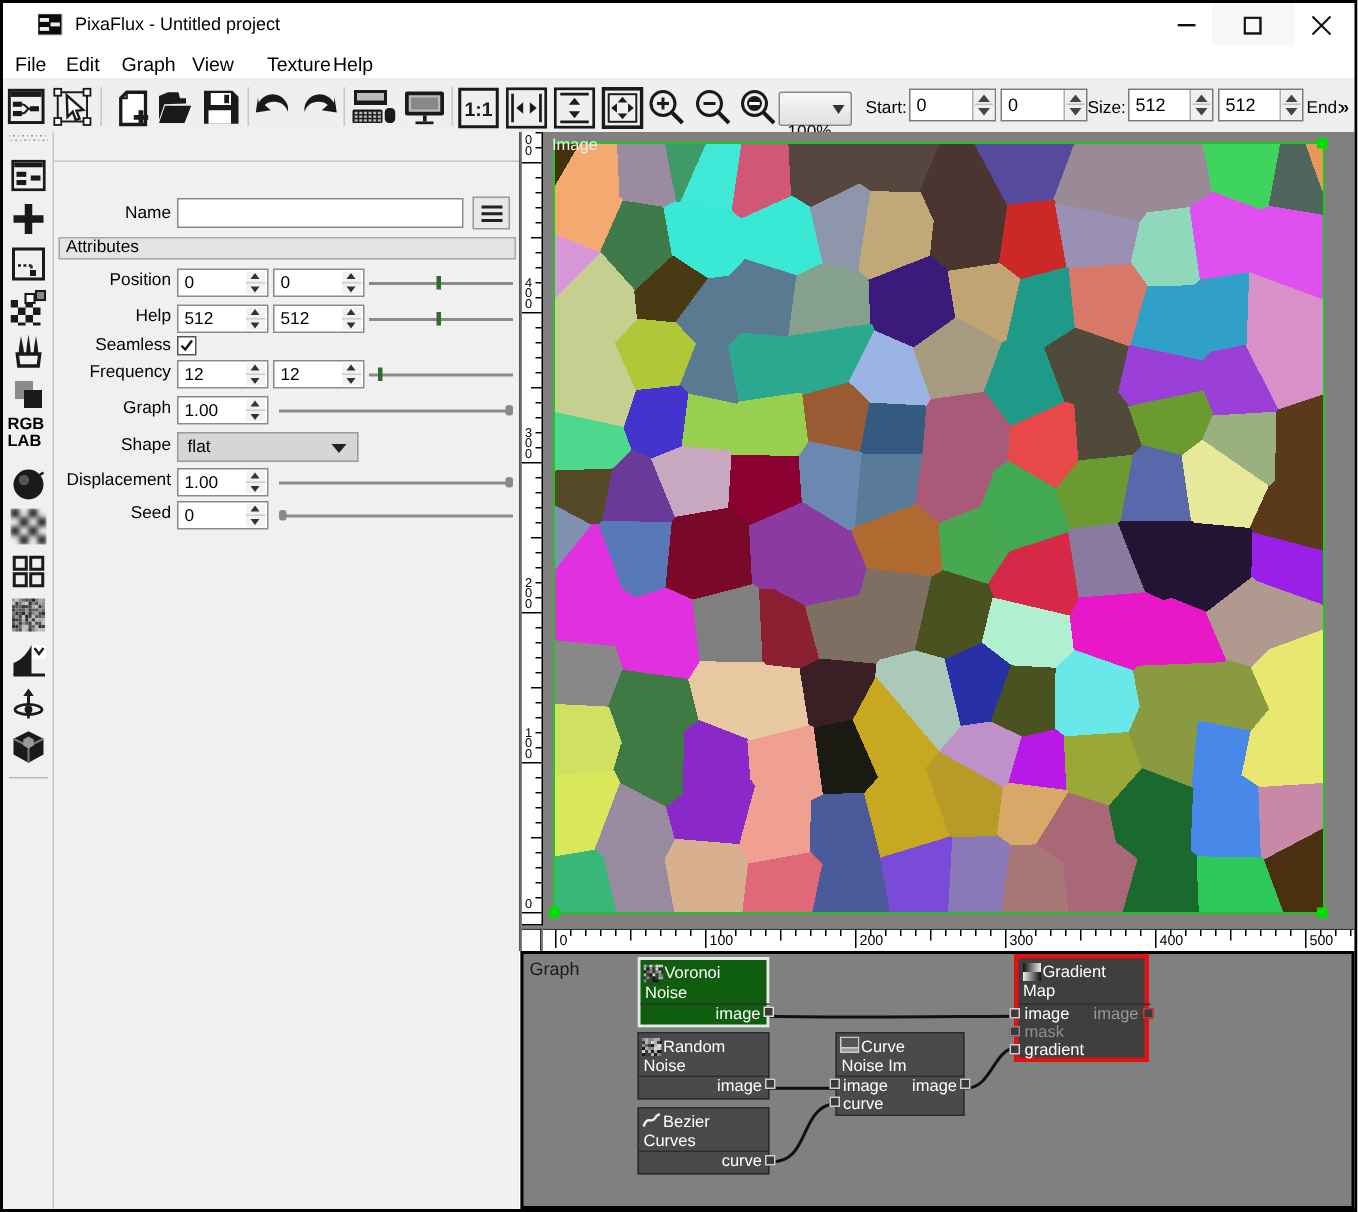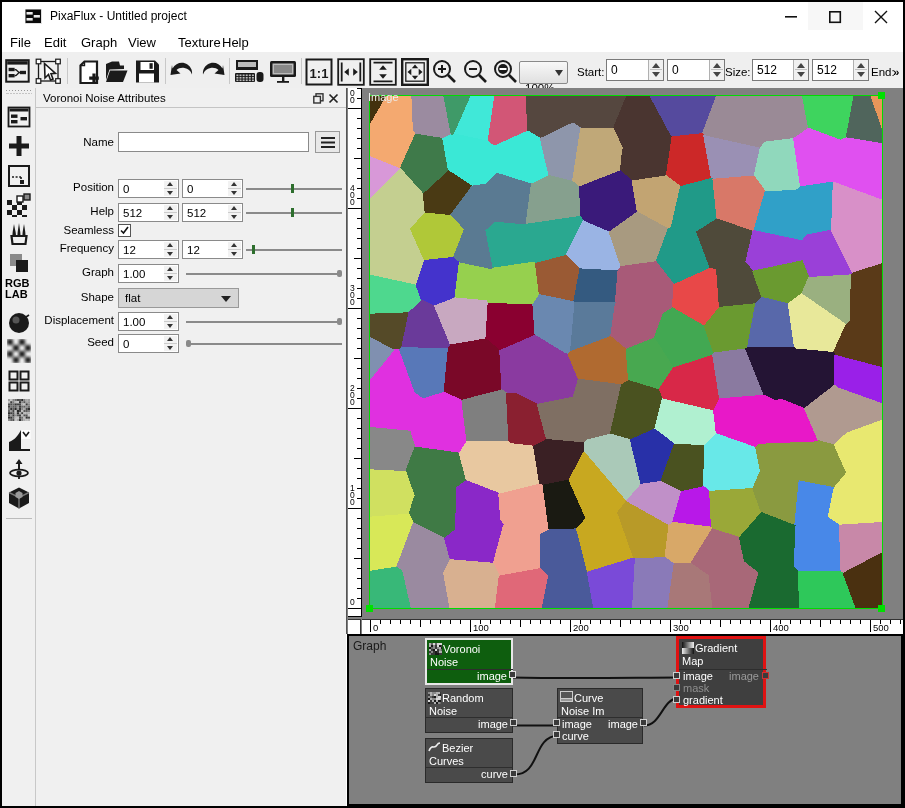--- a/index.html
+++ b/index.html
@@ -429,37 +429,30 @@
         <path d="M12 18.5 V22" stroke="#1a1a1a" stroke-width="1.8"></path>
       </svg>
       <svg class="lbtn" style="top:398px" width="24" height="24" viewBox="0 0 24 24">
         <path d="M12 1.5 L22 6.5 L22 17 L12 22.5 L2 17 L2 6.5 Z" fill="#1a1a1a"></path>
         <path d="M2 6.5 L12 11.5 L22 6.5 M12 11.5 V22.5" stroke="#777" stroke-width="1.4" fill="none"></path>
         <path d="M12 5 l3.5 2 v4 l-3.5 2 l-3.5 -2 v-4 z" fill="#999"></path>
       </svg>
       <div class="abs" style="left:4px;top:430px;width:26px;height:1px;background:#bbb"></div>
     </div>
   <div id="dock">
-      <div id="dockhead">
-        <span class="t">Voronoi Noise Attributes</span>
-<svg class="abs" style="left:277px;top:3px" width="11" height="11">
-          <rect x="3" y="0.8" width="7" height="7" fill="none" stroke="#333" stroke-width="1.4"></rect>
-          <rect x="0.8" y="3.4" width="6.6" height="6.6" fill="#f0f0f0" stroke="#333" stroke-width="1.4"></rect>
-        </svg>
-<svg class="abs" style="left:292px;top:3px" width="11" height="11">
-          <path d="M1.5 1.5 L9.5 9.5 M9.5 1.5 L1.5 9.5" stroke="#222" stroke-width="1.7"></path>
-        </svg>
-</div>
       <div class="abs" style="left:0px;top:19px;width:311px;height:1px;background:#c4c4c4"></div>
       <span class="rowlabel" style="top:48px">Name</span>
       <div class="abs" style="left:82px;top:44px;width:191px;height:20px;background:#fff;border:1px solid #8a8a8a"></div>
       <div class="abs" style="left:279px;top:43px;width:25px;height:22px;background:#e8e8e8;border:1px solid #999">
         <svg class="abs" style="left:4px;top:4px" width="16" height="13">
           <path d="M1 2 h14 M1 6.5 h14 M1 11 h14" stroke="#222" stroke-width="2"></path>
         </svg>
+      </div>
+      <div class="grouphead" style="top:70px">
+        <span>Attributes</span>
       </div>
       <span class="rowlabel" style="top:93px">Position</span>
       <div class="pspin" style="left:82px;top:91px;width:61px">
         <span class="val">0</span>
         <span class="pspinarr">
           <i></i>
         </span>
       </div>
       <div class="pspin" style="left:146px;top:91px;width:61px">
         <span class="val">0</span>

